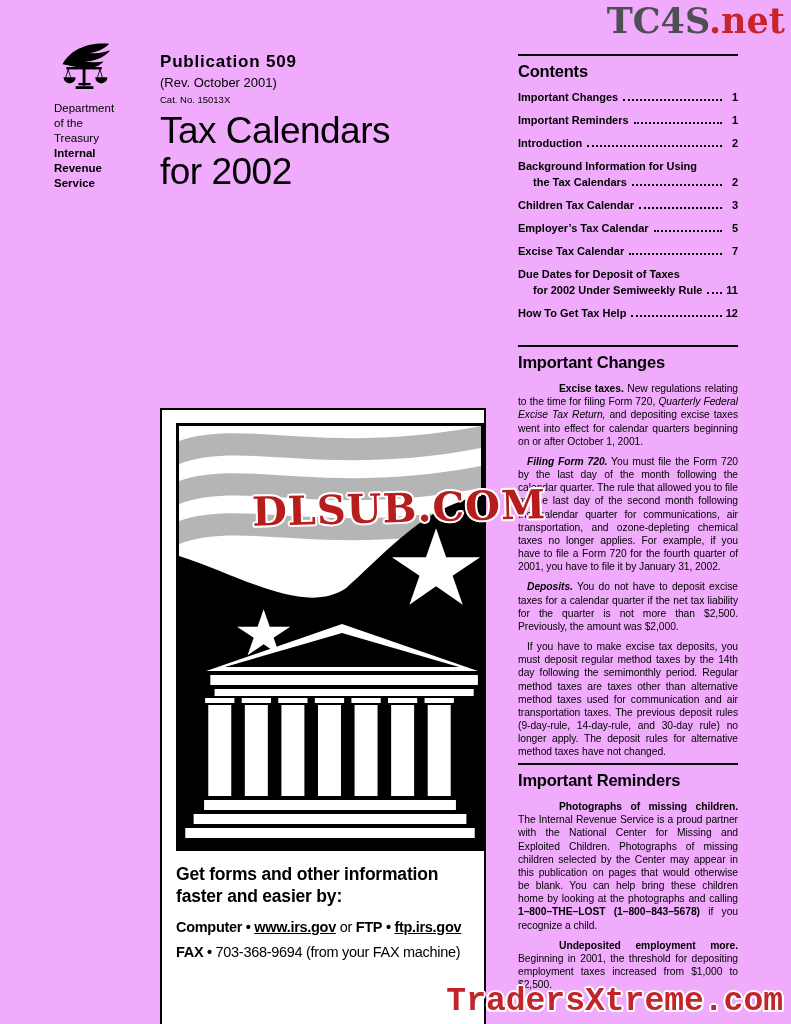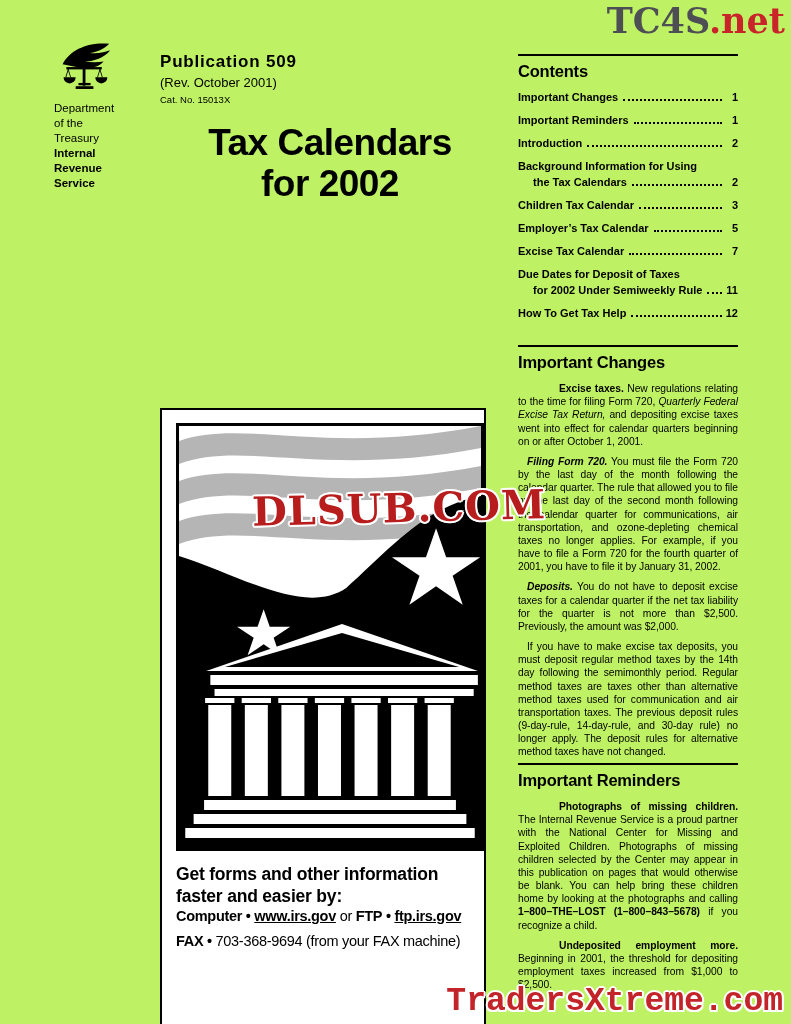--- a/index.html
+++ b/index.html
@@ -1,20 +1,20 @@
 <!DOCTYPE html>
 <html><head>
 <meta charset="utf-8">
 <title>Publication 509</title>
 <style>
   * { margin:0; padding:0; box-sizing:border-box; }
   html,body { background:#ffffff; }
   .page {
     position:relative; width:791px; height:1024px; margin:0 auto;
-    background:#bef264; color:#000; overflow:hidden;
+    background:#f0abfc; color:#000; overflow:hidden;
     font-family:"Liberation Sans", sans-serif;
   }
 
   
   .wm-top {
     position:absolute; top:0px; right:6px;
     font-family:"DejaVu Serif", serif; font-weight:bold; font-size:35px;
     letter-spacing:0px; z-index:30;
   }
   .wm-top .name { color:#4e4e55; }
@@ -42,36 +42,36 @@
   .irs-logo svg { width:100%; height:100%; display:block; }
   .dept { margin-top:5px; font-size:11.5px; line-height:1.3; white-space:pre-line; }
   .svc  { font-size:11.5px; font-weight:bold; line-height:1.3; white-space:pre-line; }
 
   
   .pubblock { position:absolute; left:160px; top:52px; width:340px; }
   .pub-number { font-size:17px; font-weight:bold; letter-spacing:0.8px; }
   .pub-rev { font-size:13px; margin-top:3px; }
   .pub-cat { font-size:9.5px; margin-top:4px; }
   .doc-title {
-    font-size:37px; font-weight:bold; line-height:1.12; margin-top:17px;
-    letter-spacing:-0.5px; white-space:pre-line;text-align:center;
+    font-size:37px; font-weight:normal; line-height:1.12; margin-top:5px;
+    letter-spacing:-0.5px; white-space:pre-line;
   }
 
   
   .infobox {
     position:absolute; left:160px; top:408px; width:326px; height:711px;
     border:2px solid #000; padding:13px 0 0 14px; background:#fff;
   }
   .art-frame { border:3px solid #000; height:428px; overflow:hidden; }
   .art-frame svg { display:block; width:100%; height:100%; }
   .get-forms {
     margin-top:13px; font-size:17.5px; font-weight:bold; line-height:1.25;
     white-space:pre-line; letter-spacing:-0.2px;
   }
-  .access { font-size:14.5px; letter-spacing:-0.3px; white-space:nowrap; }
+  .access { margin-top:11px; font-size:14.5px; letter-spacing:-0.3px; white-space:nowrap; }
   .access .lbl { font-weight:bold; }
   .access .url { font-weight:bold; text-decoration:underline; }
   .access .bullet { font-weight:bold; }
   .access2 { margin-top:9px; }
 
   
   .rightcol { position:absolute; left:518px; top:54px; width:220px; }
   .rule { border-top:2px solid #000; height:0; }
   .sec-h { font-size:16.5px; font-weight:bold; margin:6px 0 10px 0; letter-spacing:-0.2px; }
 

